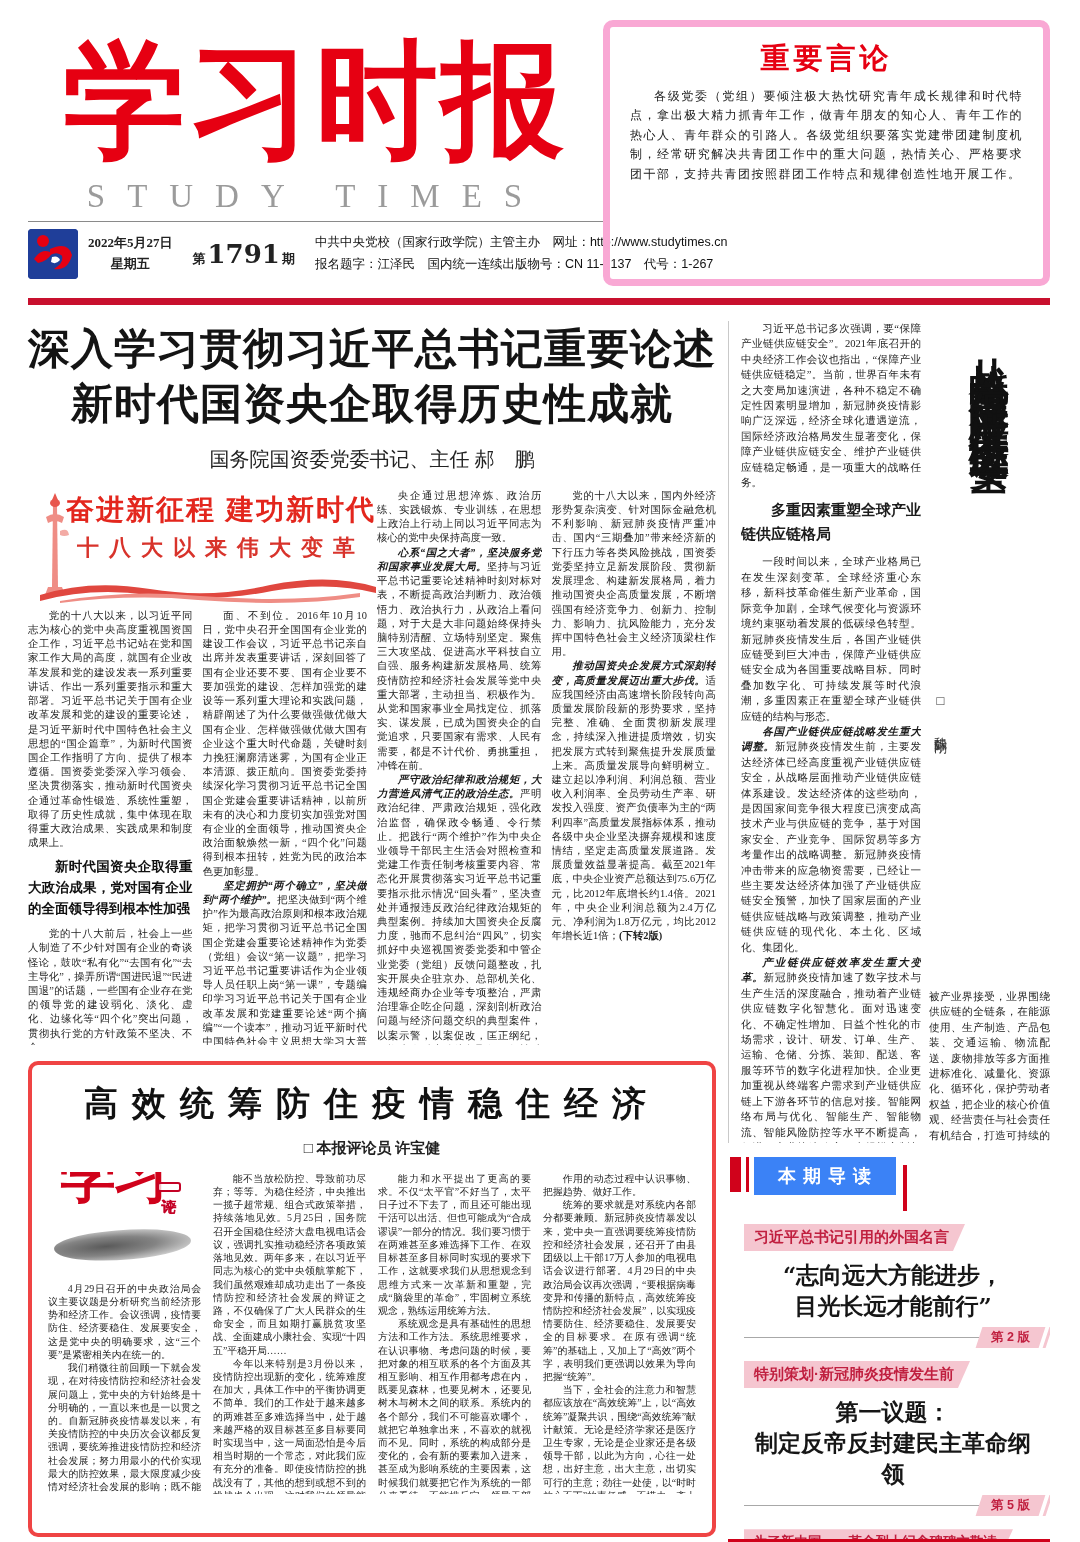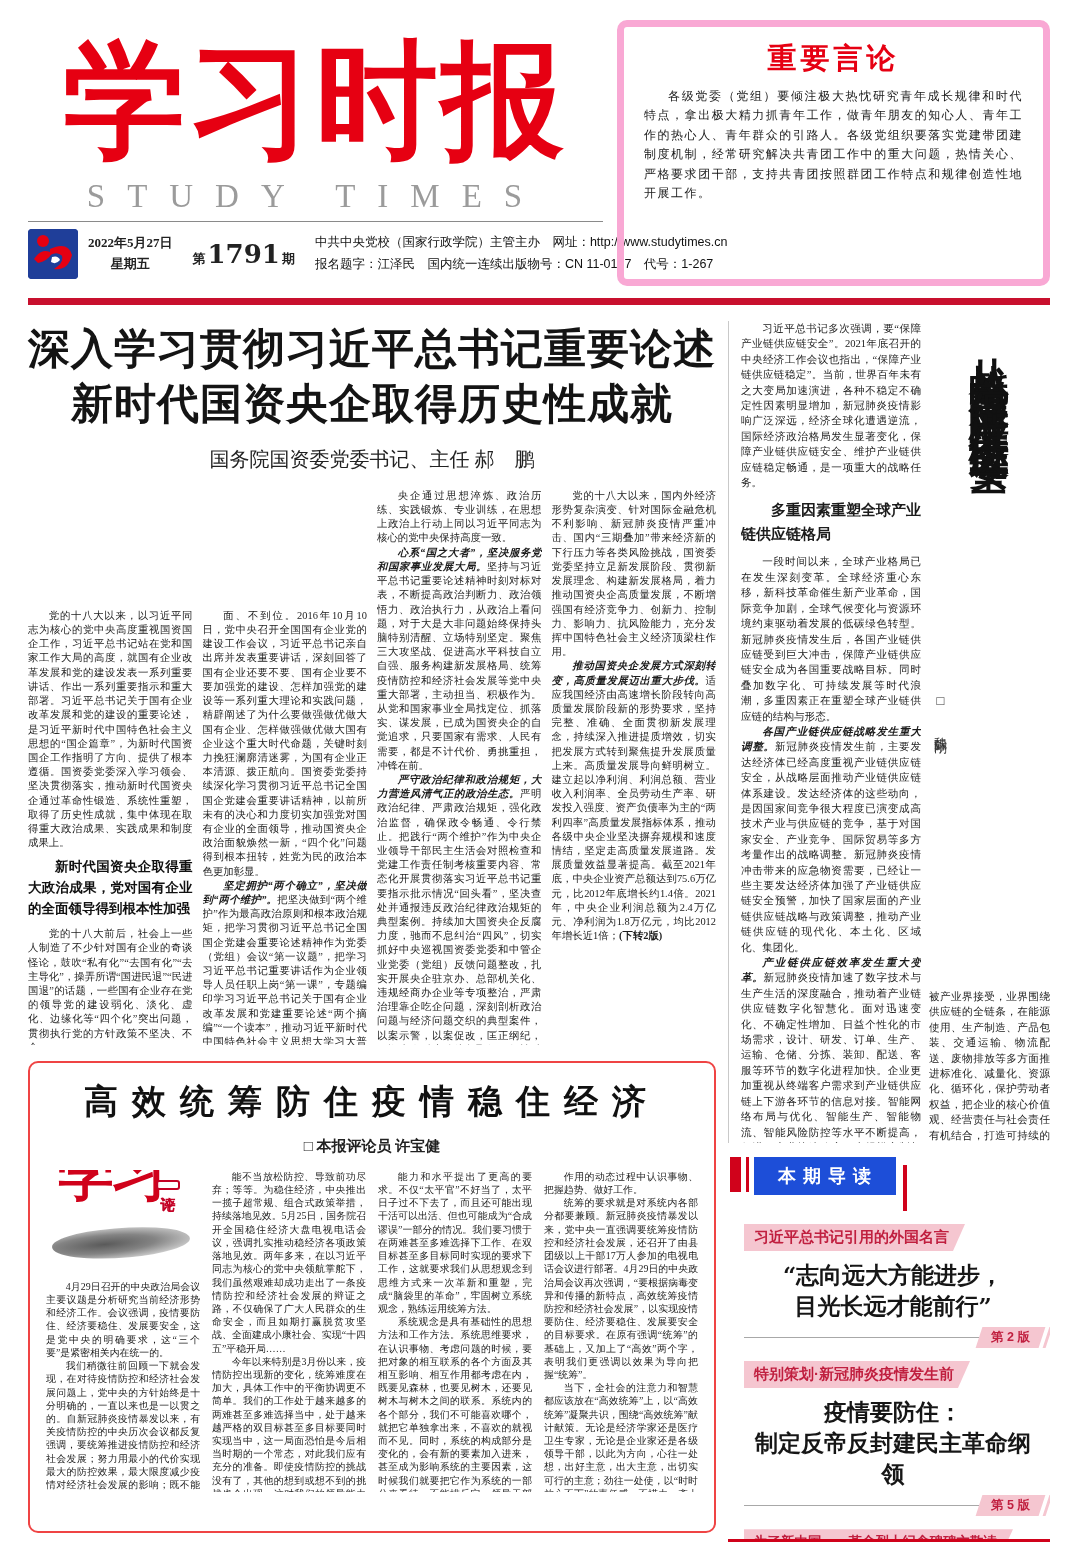--- a/index.html
+++ b/index.html
@@ -1,19 +1,19 @@
 <!DOCTYPE html>
 <html><head>
 <meta charset="utf-8">
 <style>
   html,body{margin:0;padding:0;}
   body{width:1080px;height:1542px;background:#fff;overflow:hidden;position:relative;
        font-family:"Liberation Serif","DejaVu Serif",serif;color:#222;}
   
-  .header{display:flex;gap:14px;padding:20px 30px 0 28px;align-items:flex-start;}
+  .header{display:flex;padding:20px 30px 0 28px;align-items:flex-start;}
   .mast{width:575px;}
   .mast-title{font-size:122px;line-height:158px;text-align:center;color:#e60012;font-weight:900;
               letter-spacing:4px;transform:scaleY(1.04);font-family:"DejaVu Serif",serif;}
   .mast-sub{font-size:33px;letter-spacing:22px;color:#9b9b9b;text-align:center;margin-top:0;
             border-bottom:1px solid #8a8a8a;padding-bottom:6px;}
   .datebar{display:flex;align-items:center;gap:10px;padding:7px 0 0 0;font-size:13px;}
   .logo{width:50px;height:50px;background:#1f3e99;border-radius:4px;flex:0 0 auto;position:relative;overflow:hidden;}
   .datecell{text-align:center;line-height:1.6;font-weight:bold;white-space:nowrap;}
   .vdiv{width:1px;height:40px;background:#999;}
   .issue{white-space:nowrap;font-weight:bold;}
@@ -52,42 +52,42 @@
   .r-text{width:180px;font-size:10.6px;line-height:15.4px;text-align:justify;overflow:hidden;color:#1c1c1c;}
   .rhead{font-weight:bold;font-size:15px;line-height:1.6;margin:8px 0;text-indent:2em;text-align:justify;}
   .r-side{flex:1;position:relative;}
   .vtitle{writing-mode:vertical-rl;text-orientation:upright;font-size:40px;font-weight:800;color:#111;
           letter-spacing:7px;height:656px;margin:4px auto 0;display:block;line-height:1.1;
           font-family:"DejaVu Serif",serif;}
   .vauthor{position:absolute;left:2px;top:372px;writing-mode:vertical-rl;text-orientation:upright;
            font-size:13px;color:#333;letter-spacing:2px;}
   .r-cont{font-size:10.6px;line-height:15.4px;text-align:justify;margin-top:8px;color:#1c1c1c;}
   
-  .combox{margin-top:16px;border:2px solid #ef4444;border-radius:10px;padding:16px 16px 10px;height:442px;overflow:hidden;}
+  .combox{margin-top:16px;border:4px solid #ef4444;border-radius:10px;padding:16px 16px 10px;height:442px;overflow:hidden;}
   .com-title{font-size:34px;font-weight:900;letter-spacing:14px;text-align:center;color:#111;
              font-family:"DejaVu Serif",serif;}
   .com-byline{font-size:15px;text-align:center;margin-top:12px;font-weight:bold;}
   .com-cols{display:flex;gap:12px;margin-top:14px;height:322px;overflow:hidden;}
   .com-col{flex:1;font-size:9.9px;line-height:13.2px;text-align:justify;overflow:hidden;color:#1c1c1c;}
   
   .stamp{position:relative;height:102px;margin:2px 4px 6px;}
   .ink{position:absolute;left:2px;right:6px;top:56px;height:30px;border-radius:48% 60% 50% 62%;
        background:radial-gradient(ellipse at 38% 50%,#3d3d3d 0%,#6e6e6e 42%,#b5b5b5 72%,rgba(255,255,255,0) 96%);
        transform:rotate(-5deg);opacity:.85;}
   .stamp-xue{position:absolute;left:8px;top:-4px;font-size:56px;font-weight:900;color:#d0021b;
              letter-spacing:-3px;font-family:"DejaVu Serif",serif;}
   .stamp-seal{position:absolute;right:16px;top:8px;writing-mode:vertical-rl;text-orientation:upright;
               font-size:15px;font-weight:700;color:#c40226;border:2px solid #c40226;border-radius:3px;
               padding:3px 2px;background:rgba(255,255,255,.75);line-height:1.1;}
   
   .guide{margin-top:14px;position:relative;height:388px;overflow:hidden;padding-left:2px;}
   .gh-row{display:flex;align-items:flex-start;gap:5px;}
   .gh-bar1{width:11px;height:35px;background:#d0021b;}
   .gh-bar2{width:3px;height:35px;background:#d0021b;}
-  .gh-box{background:#1d4ed8;color:#fff;font-weight:800;font-size:18px;letter-spacing:7px;
+  .gh-box{background:#3b82f6;color:#fff;font-weight:800;font-size:18px;letter-spacing:7px;
           padding:7px 18px 7px 24px;font-family:"Liberation Sans",sans-serif;}
   .gh-bar3{width:4px;height:46px;background:#d0021b;margin-top:8px;margin-left:2px;}
   .g-item{margin-top:13px;padding:0 8px 0 14px;}
   .g-tag{display:inline-block;background:#f5c6d0;color:#c01f3f;font-weight:800;font-size:15px;
          font-family:"Liberation Sans",sans-serif;padding:4px 16px 4px 10px;
          clip-path:polygon(0 0,100% 0,calc(100% - 12px) 100%,0 100%);}
   .g-tag.small{font-size:13.5px;}
   .g-title{text-align:center;font-weight:800;font-size:23px;line-height:1.35;margin-top:8px;color:#161616;
            font-family:"DejaVu Serif",serif;}
   .g-pagerow{display:flex;align-items:center;margin-top:6px;}
@@ -138,20 +138,36 @@
 <div class="main">
 
   <div class="leftcol">
     <div class="headline">
       <div>深入学习贯彻习近平总书记重要论述</div>
       <div>新时代国资央企取得历史性成就</div>
     </div>
     <div class="byline">国务院国资委党委书记、主任 郝　鹏</div>
 
     <div class="cols">
+      <div class="banner">
+        <svg width="30" height="108" viewBox="0 0 30 108" style="left:0;top:0;">
+          <path d="M13 14 L17 14 L18 96 L12 96 Z" fill="#ef8d85"></path>
+          <path d="M6 26 Q15 20 24 26 L22 32 Q15 28 8 32 Z" fill="#ef8d85"></path>
+          <ellipse cx="15" cy="12" rx="5" ry="4" fill="#e8564d"></ellipse>
+          <path d="M15 2 L18 9 L12 9 Z" fill="#e8564d"></path>
+          <path d="M8 96 L22 96 L25 104 L5 104 Z" fill="#ef8d85"></path>
+          <path d="M20 40 Q28 36 29 44 Q24 46 20 44 Z" fill="#f3aba5"></path>
+        </svg>
+        <div class="banner-l1">奋进新征程  建功新时代</div>
+        <div class="banner-l2">十八大以来伟大变革</div>
+        <svg width="336" height="26" viewBox="0 0 336 26" style="left:0;bottom:0;">
+          <path d="M0 18 Q50 2 110 12 Q170 22 230 8 Q290 -4 336 10 L336 16 Q290 4 232 14 Q172 26 108 18 Q52 10 0 24 Z" fill="#e0473f"></path>
+          <path d="M20 24 Q90 12 160 19 Q250 26 320 16 L320 20 Q250 30 158 23 Q92 17 20 26 Z" fill="#ef8d85"></path>
+        </svg>
+      </div>
 
       <div class="col padded">
         <p class="para">党的十八大以来，以习近平同志为核心的党中央高度重视国资国企工作，习近平总书记站在党和国家工作大局的高度，就国有企业改革发展和党的建设发表一系列重要讲话、作出一系列重要指示和重大部署。习近平总书记关于国有企业改革发展和党的建设的重要论述，是习近平新时代中国特色社会主义思想的“国企篇章”，为新时代国资国企工作指明了方向、提供了根本遵循。国资委党委深入学习领会、坚决贯彻落实，推动新时代国资央企通过革命性锻造、系统性重塑，取得了历史性成就，集中体现在取得重大政治成果、实践成果和制度成果上。</p>
         <div class="colhead">新时代国资央企取得重大政治成果，党对国有企业的全面领导得到根本性加强</div>
         <p class="para">党的十八大前后，社会上一些人制造了不少针对国有企业的奇谈怪论，鼓吹“私有化”“去国有化”“去主导化”，操弄所谓“国进民退”“民进国退”的话题，一些国有企业存在党的领导党的建设弱化、淡化、虚化、边缘化等“四个化”突出问题，贯彻执行党的方针政策不坚决、不全</p>
       </div>
 
       <div class="col padded">
         <p class="para">面、不到位。2016年10月10日，党中央召开全国国有企业党的建设工作会议，习近平总书记亲自出席并发表重要讲话，深刻回答了国有企业还要不要、国有企业要不要加强党的建设、怎样加强党的建设等一系列重大理论和实践问题，精辟阐述了为什么要做强做优做大国有企业、怎样做强做优做大国有企业这个重大时代命题，关键时刻力挽狂澜廓清迷雾，为国有企业正本清源、拨正航向。国资委党委持续深化学习贯彻习近平总书记全国国企党建会重要讲话精神，以前所未有的决心和力度切实加强党对国有企业的全面领导，推动国资央企政治面貌焕然一新，“四个化”问题得到根本扭转，姓党为民的政治本色更加彰显。</p>
         <p class="para"><span class="lead">坚定拥护“两个确立”，坚决做到“两个维护”。</span><span>把坚决做到“两个维护”作为最高政治原则和根本政治规矩，把学习贯彻习近平总书记全国国企党建会重要论述精神作为党委（党组）会议“第一议题”，把学习习近平总书记重要讲话作为企业领导人员任职上岗“第一课”，专题编印学习习近平总书记关于国有企业改革发展和党建重要论述“两个摘编”“一个读本”，推动习近平新时代中国特色社会主义思想大学习大普及大落实。国资</span></p>
@@ -233,21 +249,21 @@
         </div>
         <div class="g-pagerow">
           <div class="g-line"></div>
           <div class="g-page"><span>第 2 版</span></div>
         </div>
       </div>
 
       <div class="g-item">
         <span class="g-tag">特别策划·新冠肺炎疫情发生前</span>
         <div class="g-title">
-          <div>疫情要防住：</div>
+          <div>第一议题：</div>
           <div>制定反帝反封建民主革命纲领</div>
         </div>
         <div class="g-pagerow">
           <div class="g-line"></div>
           <div class="g-page"><span>第 5 版</span></div>
         </div>
       </div>
 
       <div class="g-item">
         <span class="g-tag small">为了新中国——革命烈士纪念碑碑文敬读</span>

